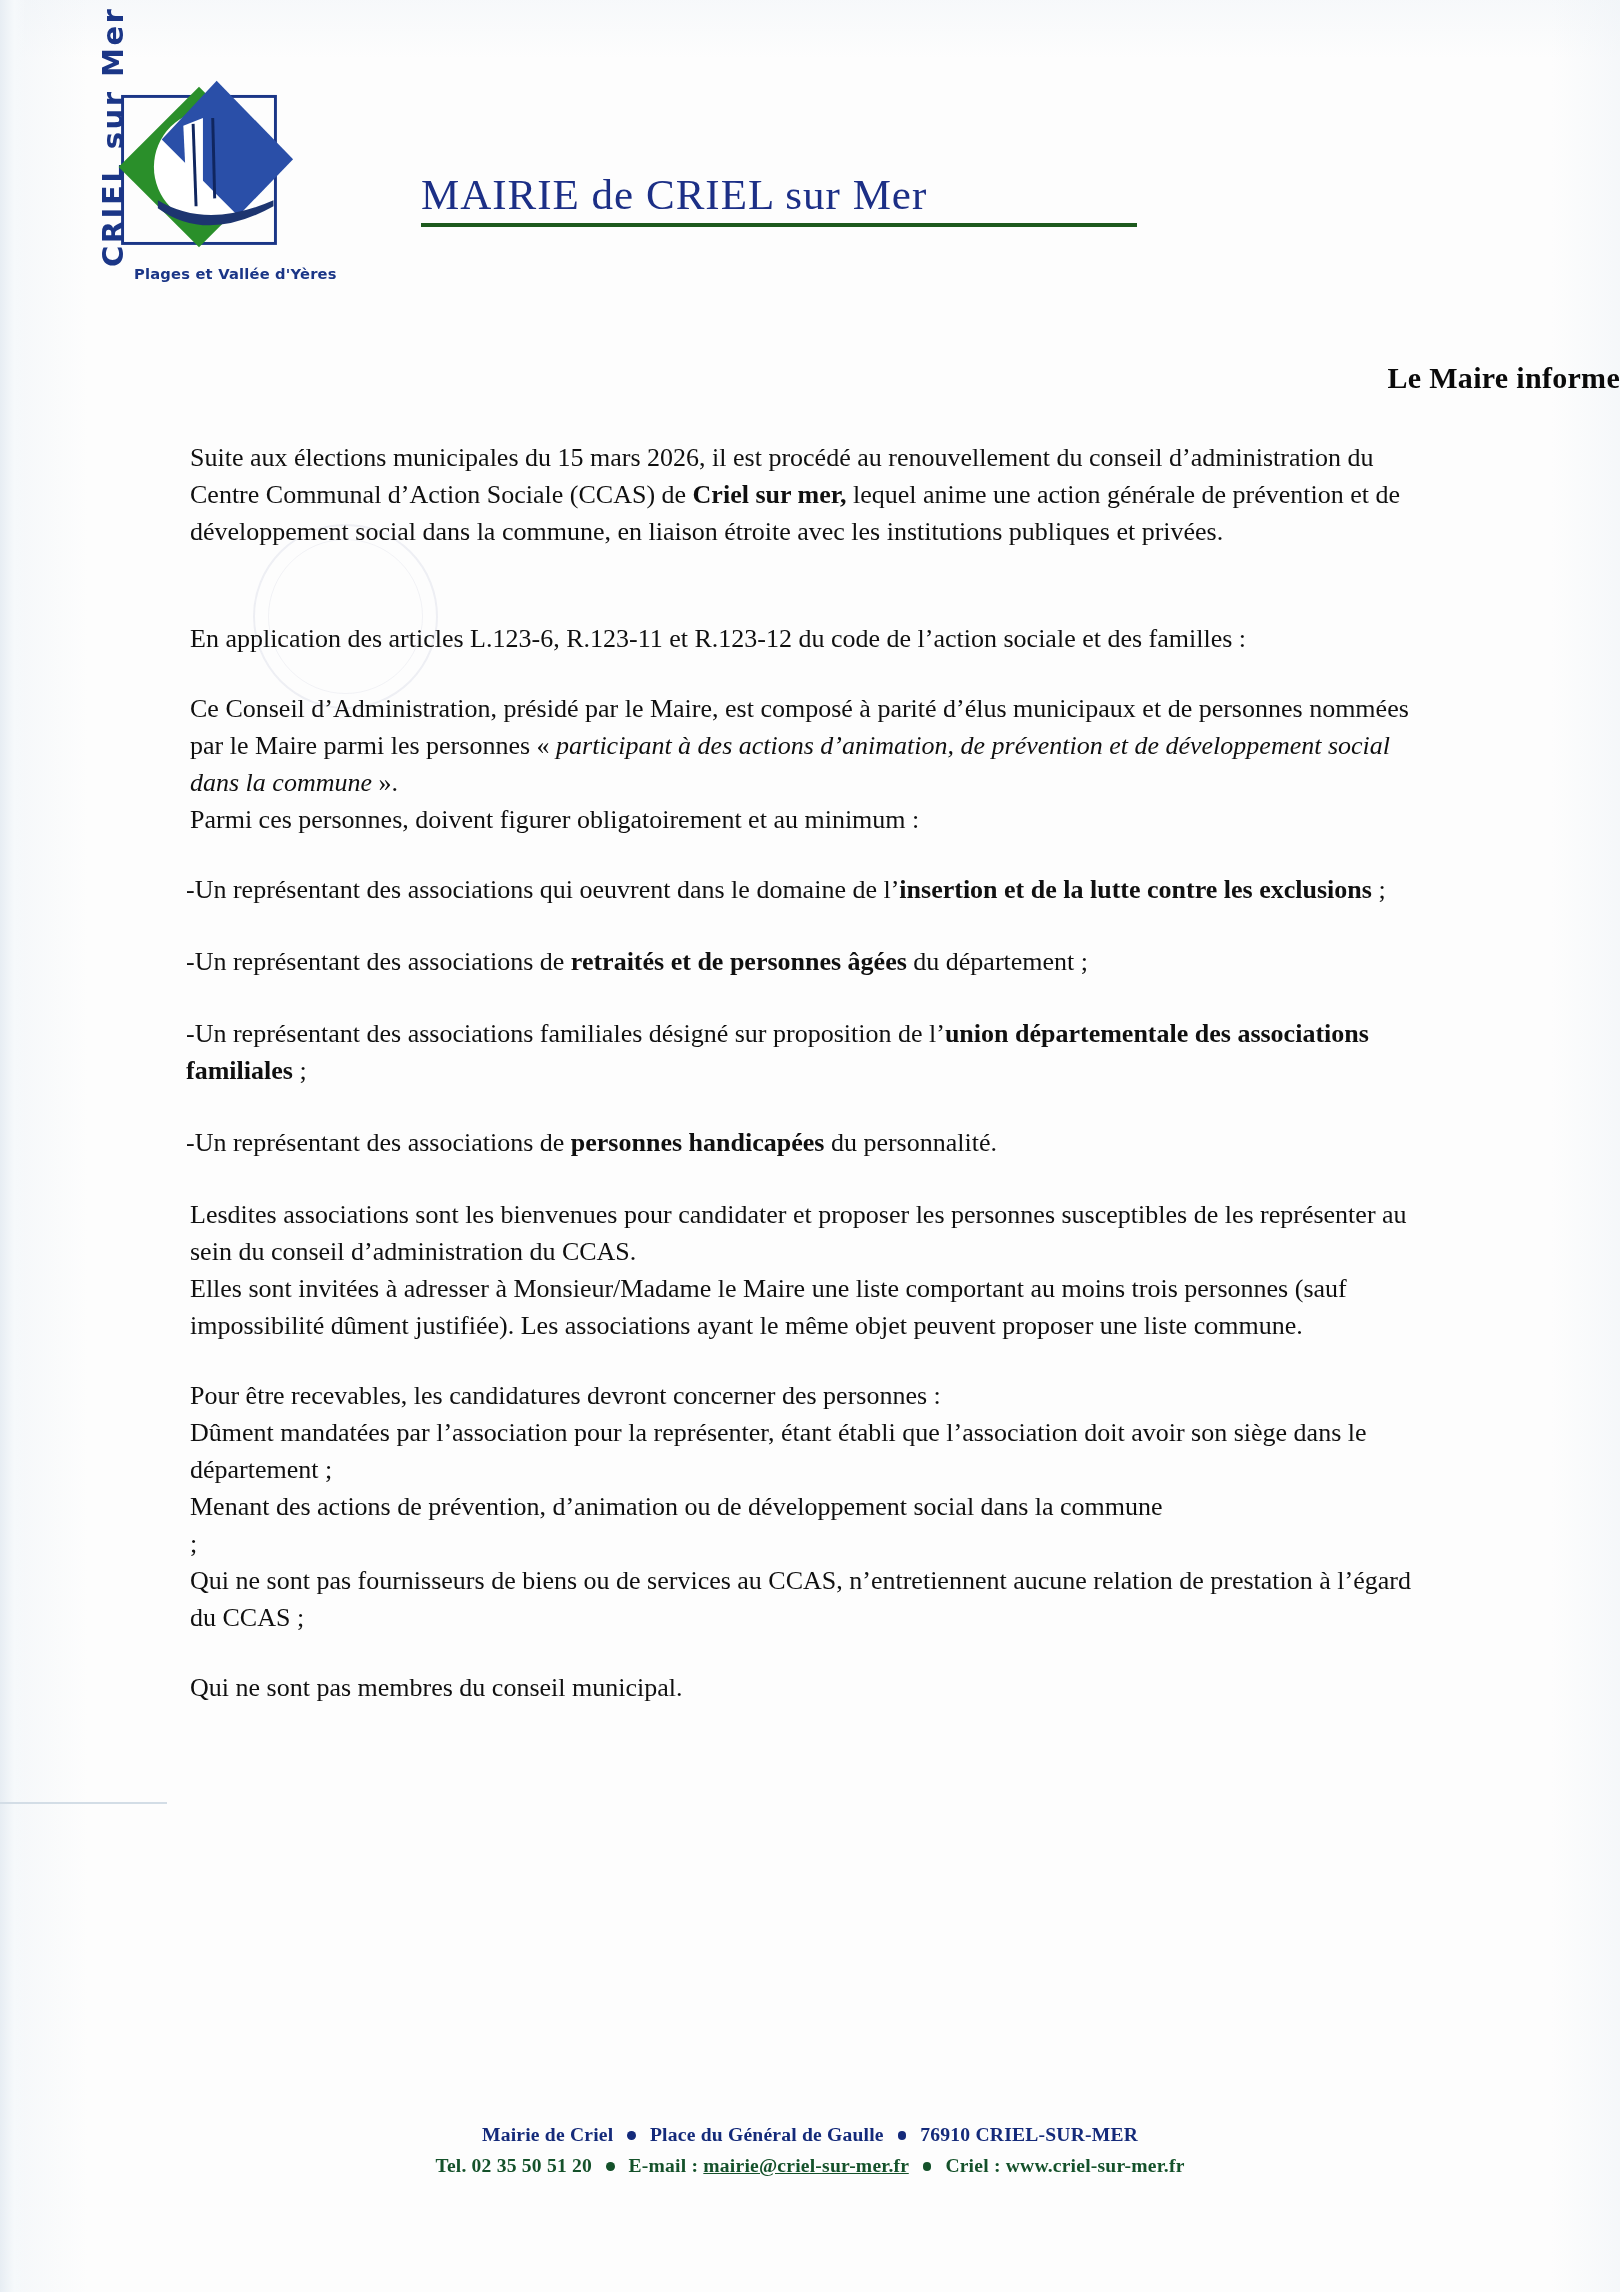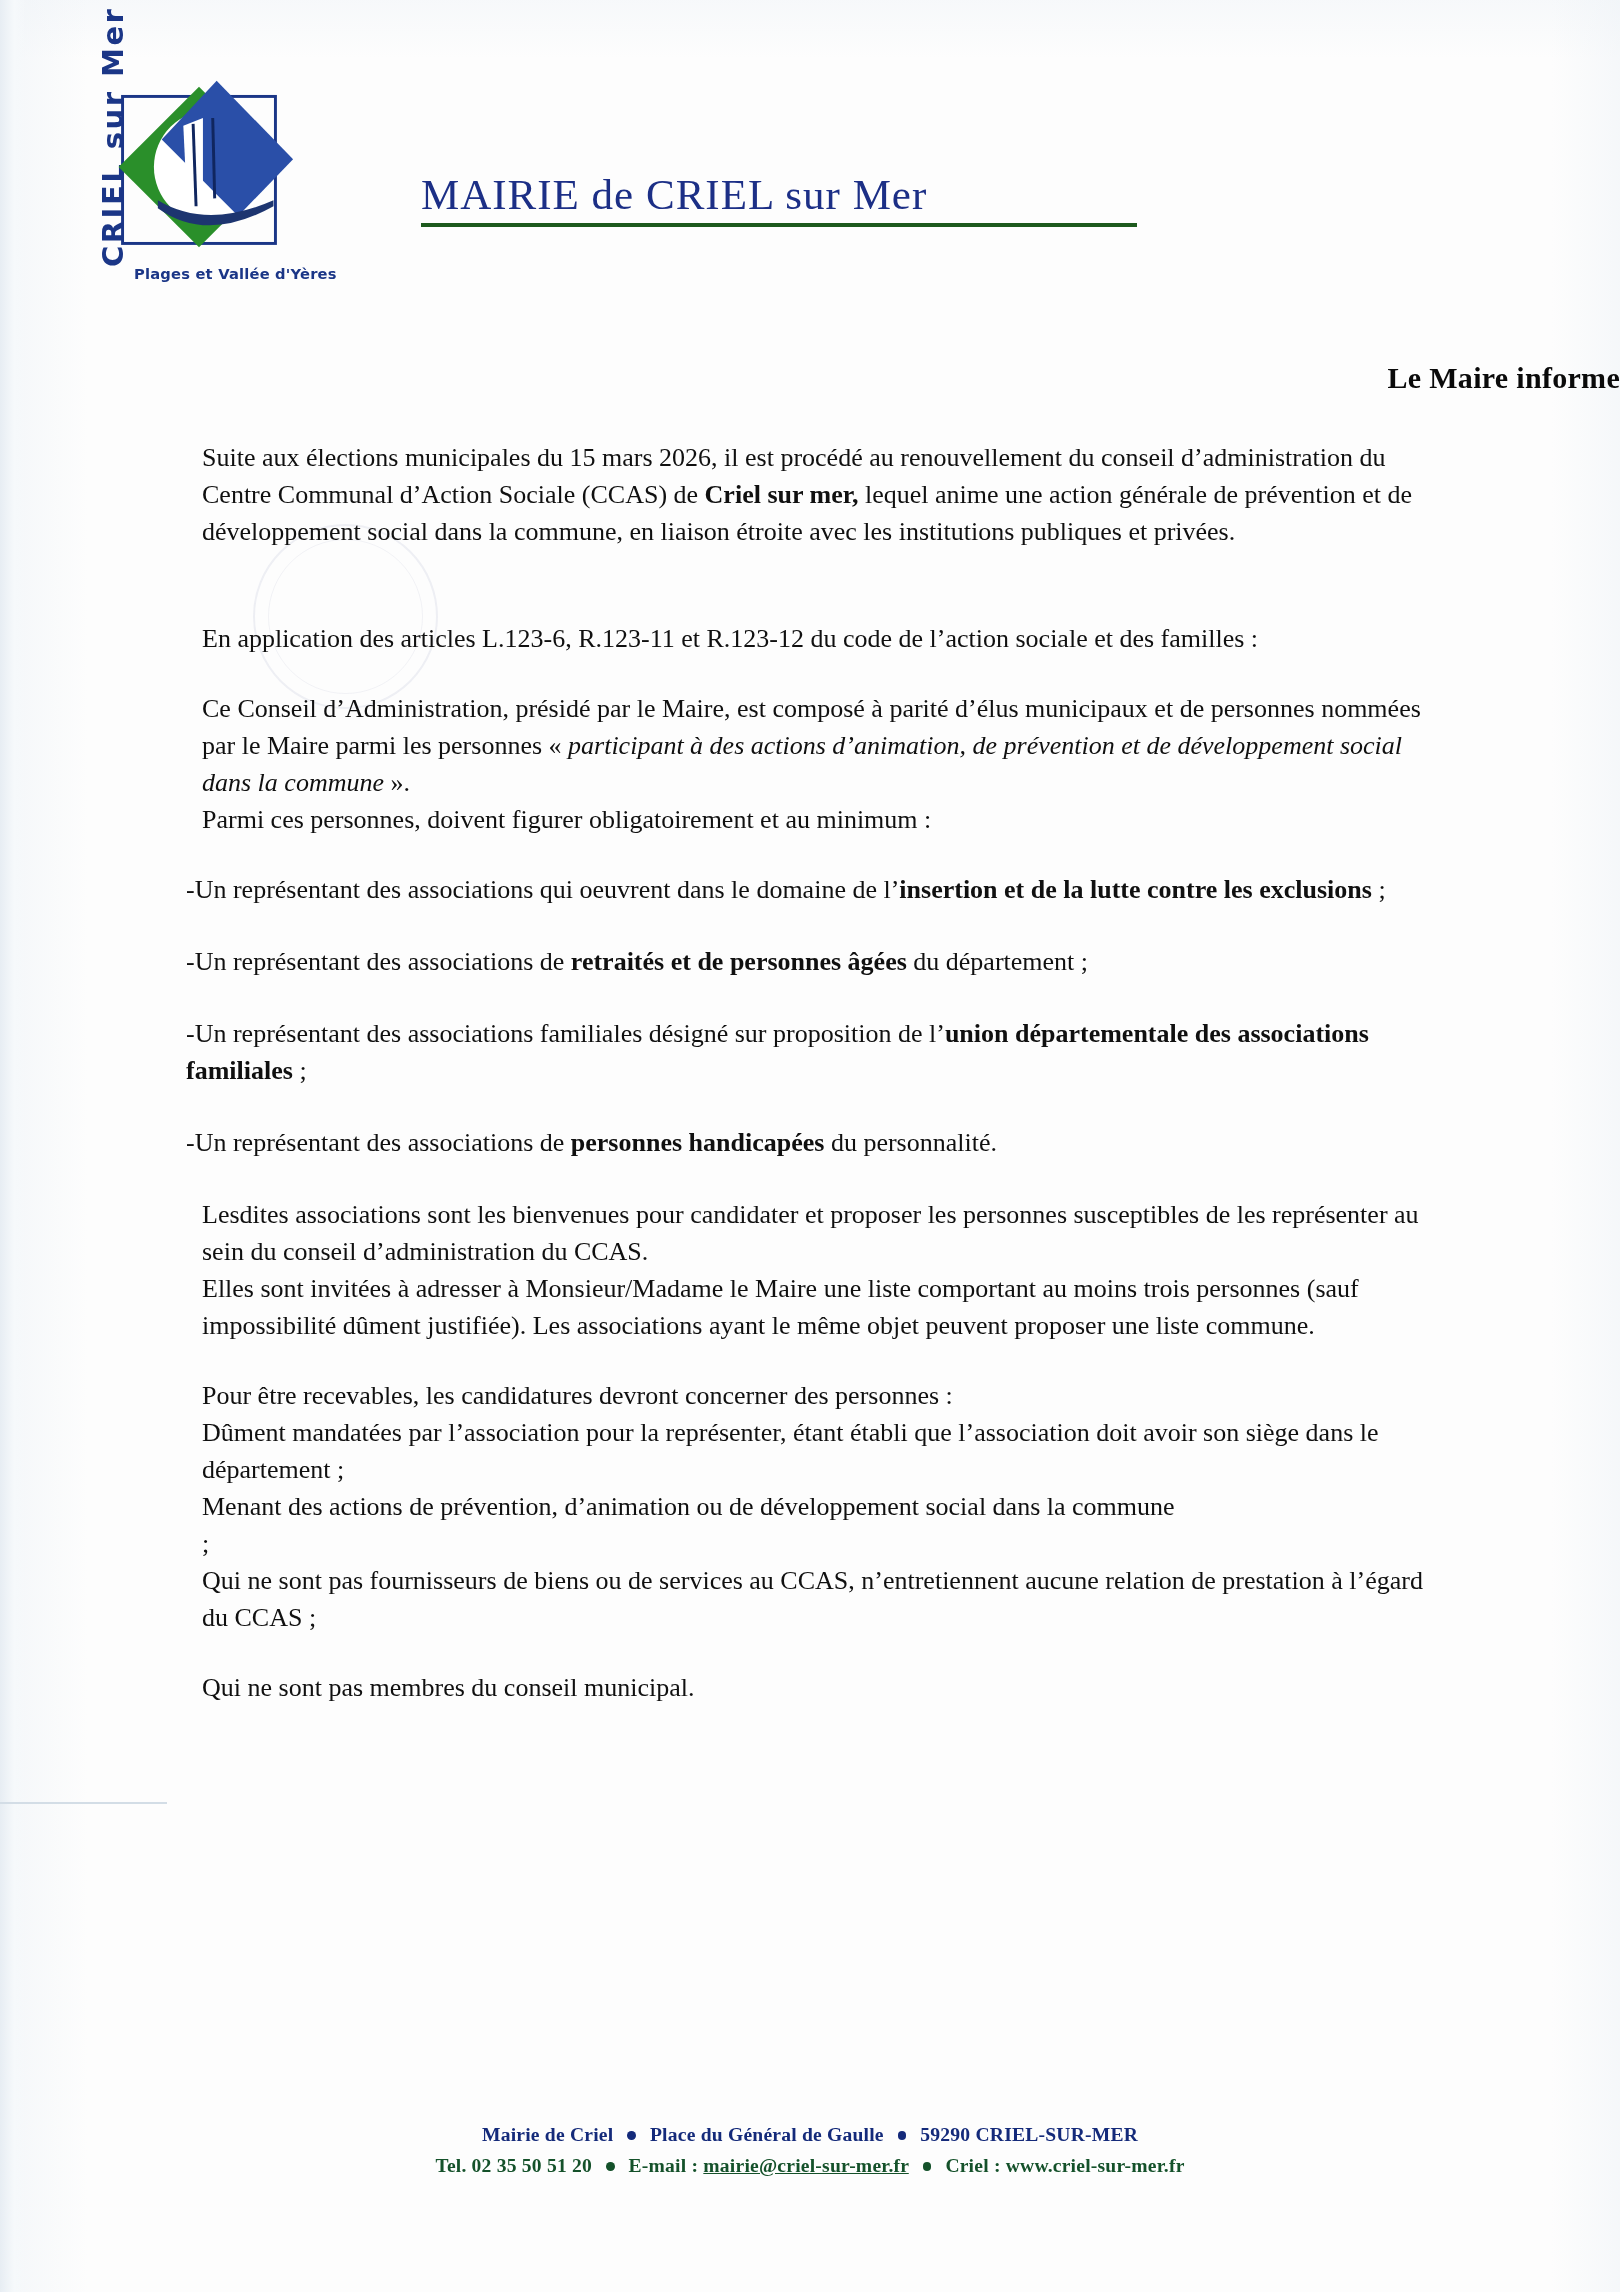--- a/index.html
+++ b/index.html
@@ -126,21 +126,21 @@
   .content {
     position: absolute;
     left: 186px;
     top: 439px;
     width: 1245px;
     font-size: 26px;
     line-height: 37px;
     color: #101010;
   }
   .para {
-    margin: 0 0 33px 16px;
+    margin: 0 0 33px 4px;
   }
   .para b { font-weight: bold; }
   .para i { font-style: italic; }
   .bullet { margin: 4px 0 35px 0; }
 
   
   .watermark {
     position: absolute;
     left: 253px;
     top: 524px;
@@ -256,21 +256,21 @@
         <div class="para"><span>Qui ne sont pas membres du conseil municipal.</span></div>
       </div>
   </div>
 
   <div class="footer">
     <div class="footer-line1">
       <span>Mairie de Criel</span>
       <span class="sep-dot"></span>
       <span>Place du Général de Gaulle</span>
       <span class="sep-dot"></span>
-      <span>59290 CRIEL-SUR-MER</span>
+      <span>76910 CRIEL-SUR-MER</span>
     </div>
     <div class="footer-line2">
       <span>Tel. 02 35 50 51 20</span>
       <span class="sep-dot"></span>
       <span>E-mail :</span>
       <span class="mail-link">mairie@criel-sur-mer.fr</span>
       <span class="sep-dot"></span>
       <span>Criel :</span>
       <span>www.criel-sur-mer.fr</span>
     </div>

